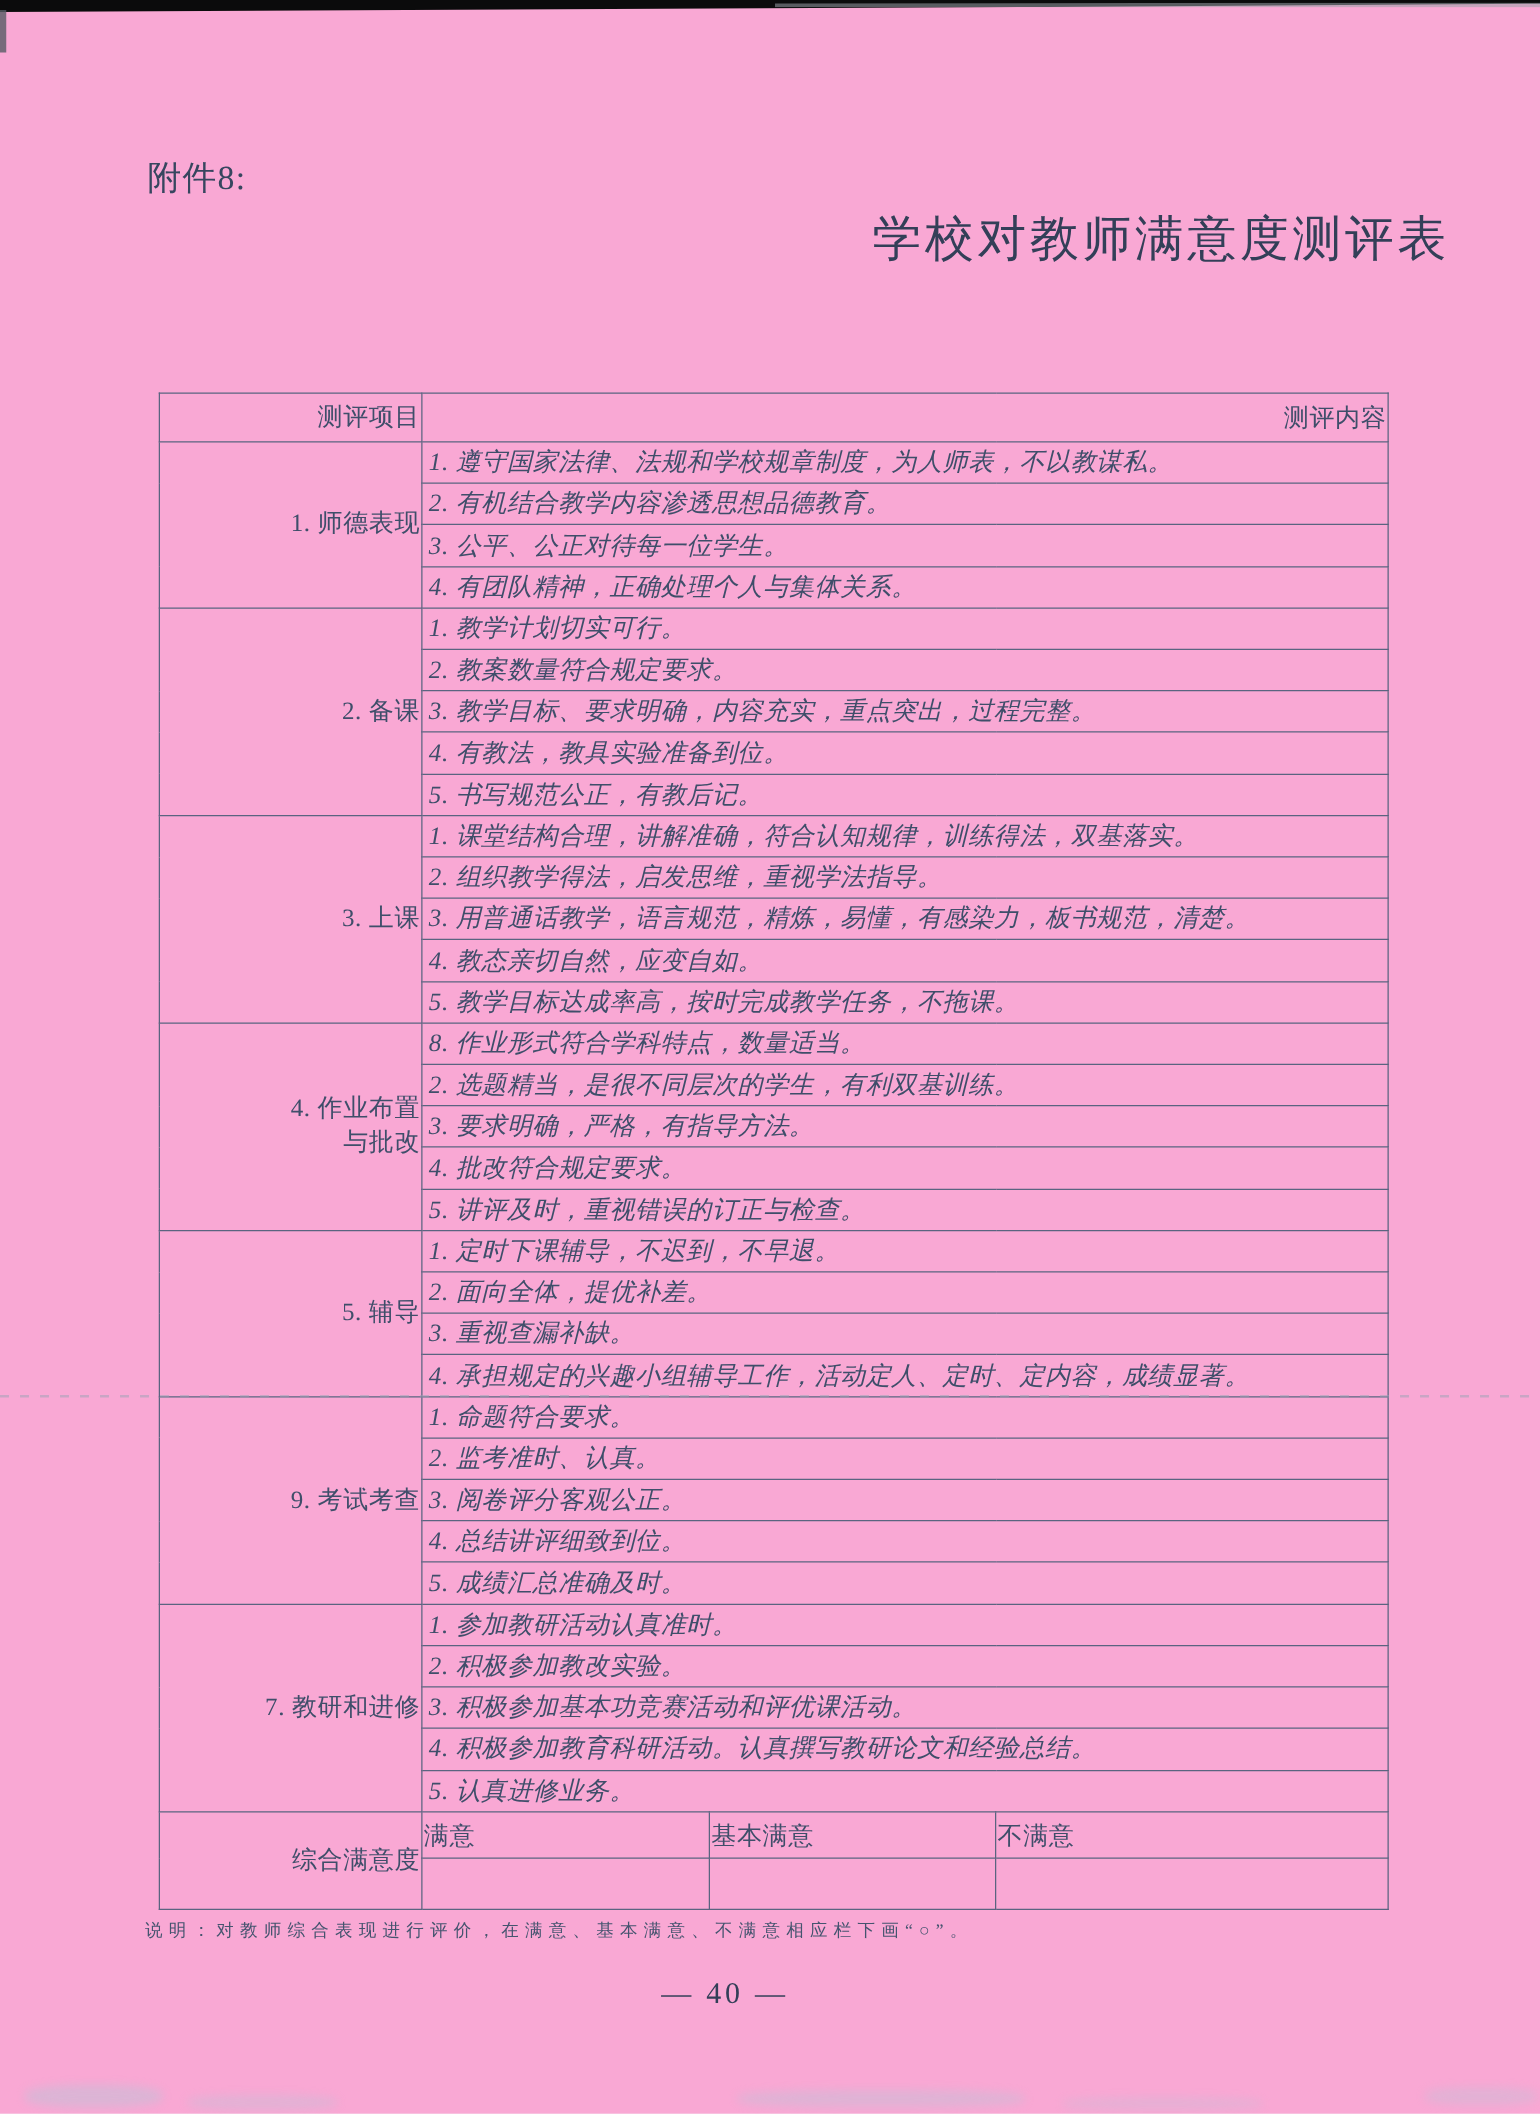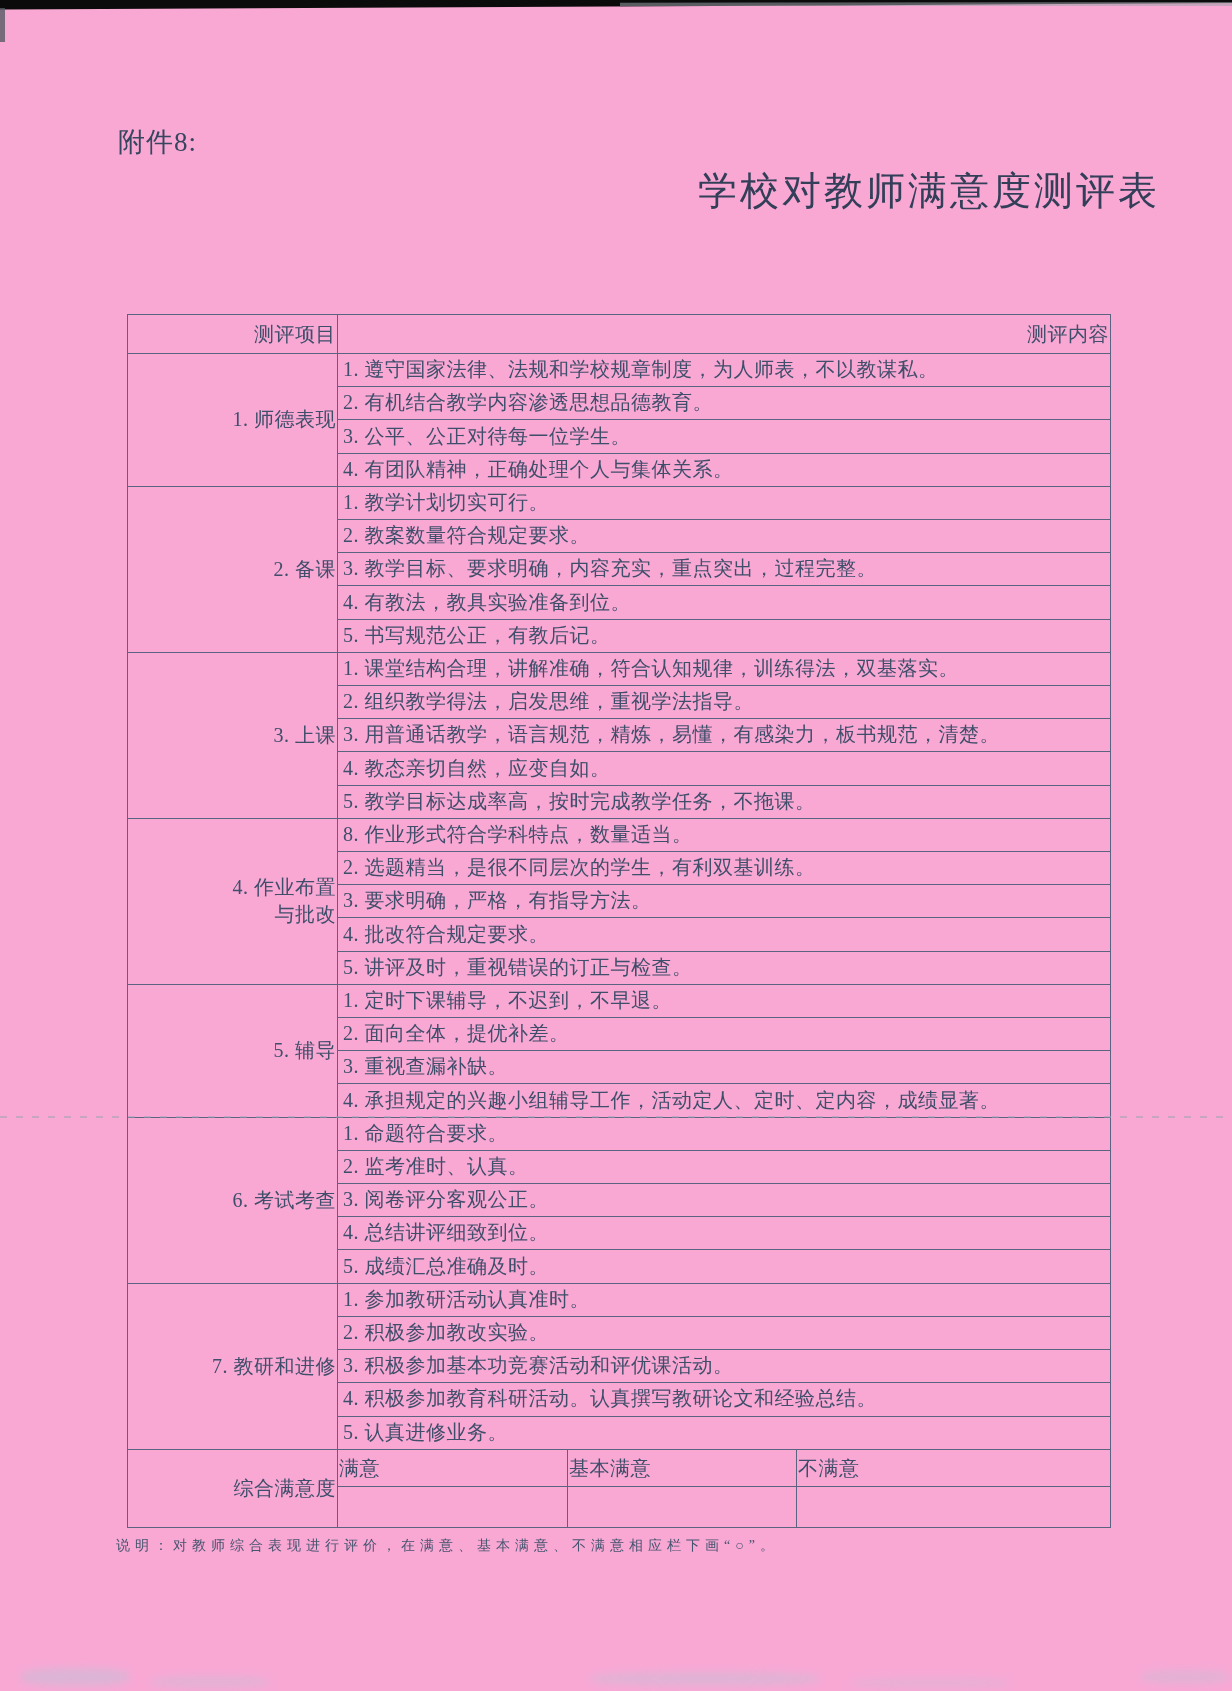--- a/index.html
+++ b/index.html
@@ -46,21 +46,21 @@
     overflow:hidden;
   }
   table.eval .row-head td{height:36px;text-align:right;}
   table.eval .opt-row td{height:34px;}
   table.eval .blank-row td{height:38px;}
   td.c-label{
     text-align:right;vertical-align:middle;white-space:pre-line;line-height:1.35;
   }
   td.head{text-align:center;vertical-align:middle;}
   td.c-item{
-    text-align:left;vertical-align:middle;padding:0 4px 1px 5px;white-space:nowrap;
+    text-align:left;vertical-align:middle;padding:0 4px 1px 5px;white-space:nowrap;font-style:italic;
   }
   td.c-opt{vertical-align:middle;}
   td.c-blank{background:transparent;}
 
   .note-wrap{position:absolute;left:116px;top:1536px;width:1050px;}
   .note{font-size:14px;letter-spacing:5px;color:#45546f;}
   .pagenum-wrap{position:absolute;left:0;top:1582px;width:1160px;text-align:center;}
   .pagenum{font-size:24px;letter-spacing:3px;color:#333f58;}
 </style>
 </head>
@@ -159,21 +159,21 @@
         <tr class="item-row">
           <td class="c-item" colspan="3">2. 面向全体，提优补差。</td>
         </tr>
         <tr class="item-row">
           <td class="c-item" colspan="3">3. 重视查漏补缺。</td>
         </tr>
         <tr class="item-row">
           <td class="c-item" colspan="3">4. 承担规定的兴趣小组辅导工作，活动定人、定时、定内容，成绩显著。</td>
         </tr>
         <tr class="item-row">
-          <td class="c-label" rowspan="5">6. 考试考查</td>
+          <td class="c-label" rowspan="5">9. 考试考查</td>
           <td class="c-item" colspan="3">1. 命题符合要求。</td>
         </tr>
         <tr class="item-row">
           <td class="c-item" colspan="3">2. 监考准时、认真。</td>
         </tr>
         <tr class="item-row">
           <td class="c-item" colspan="3">3. 阅卷评分客观公正。</td>
         </tr>
         <tr class="item-row">
           <td class="c-item" colspan="3">4. 总结讲评细致到位。</td>
@@ -210,20 +210,23 @@
         </tr>
       </tbody>
   </table>
 
   <div class="fold-line"></div>
 
   <div class="note-wrap">
     <span class="note">说明：对教师综合表现进行评价，在满意、基本满意、不满意相应栏下画“○”。</span>
   </div>
 
+  <div class="pagenum-wrap">
+    <span class="pagenum">— 40 —</span>
+  </div>
 
   <div class="blotch" style="left:20px;top:1668px;width:110px;height:18px;opacity:.45;"></div>
   <div class="blotch" style="left:150px;top:1676px;width:120px;height:12px;opacity:.35;"></div>
   <div class="blotch" style="left:590px;top:1672px;width:230px;height:14px;opacity:.4;"></div>
   <div class="blotch" style="left:850px;top:1678px;width:160px;height:10px;opacity:.3;"></div>
   <div class="blotch" style="left:1140px;top:1670px;width:90px;height:14px;opacity:.35;"></div>
 
 </div>
 
 </body></html>

